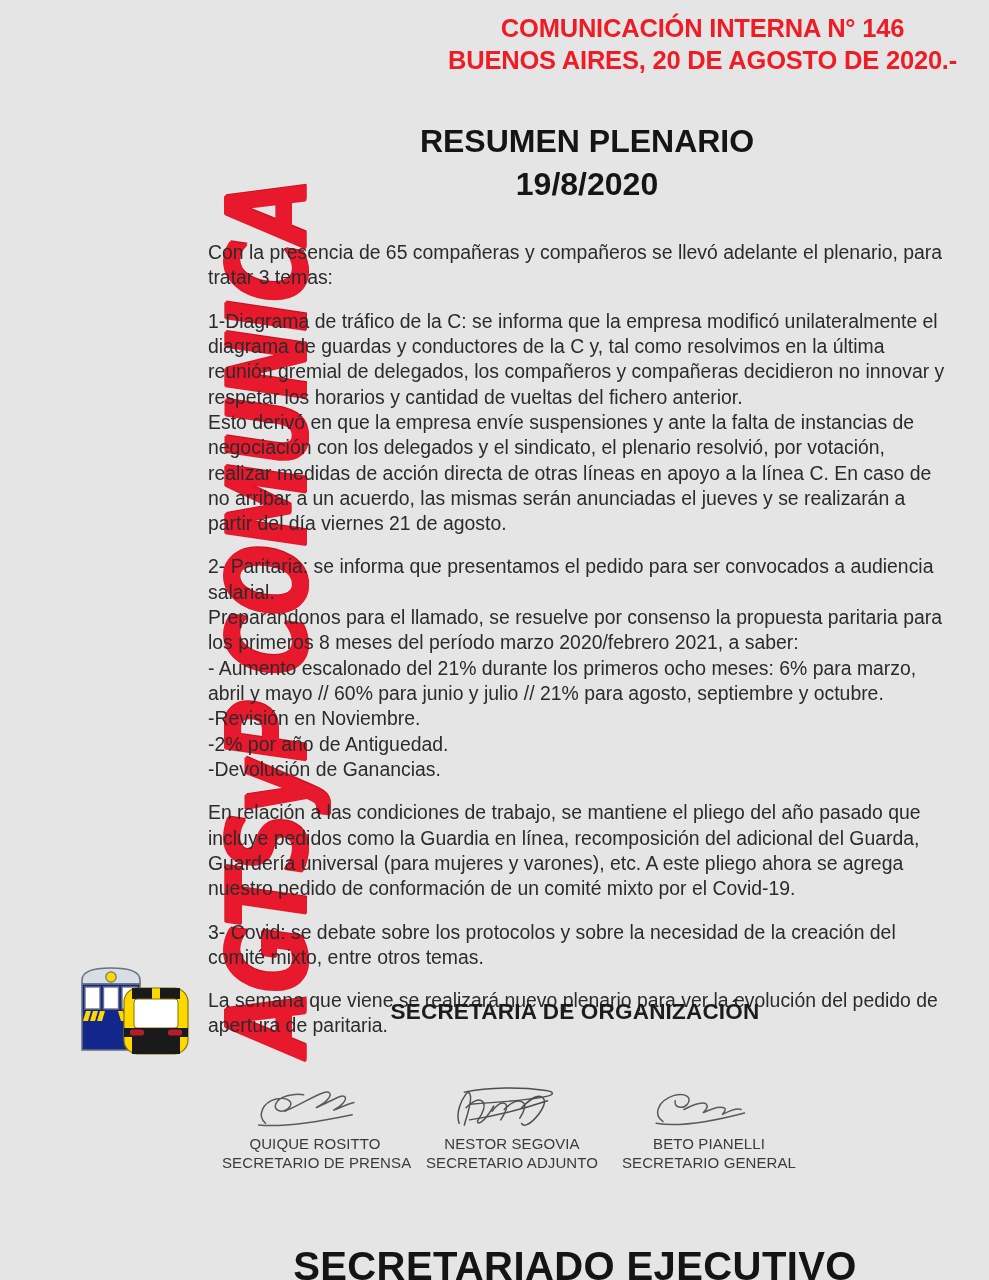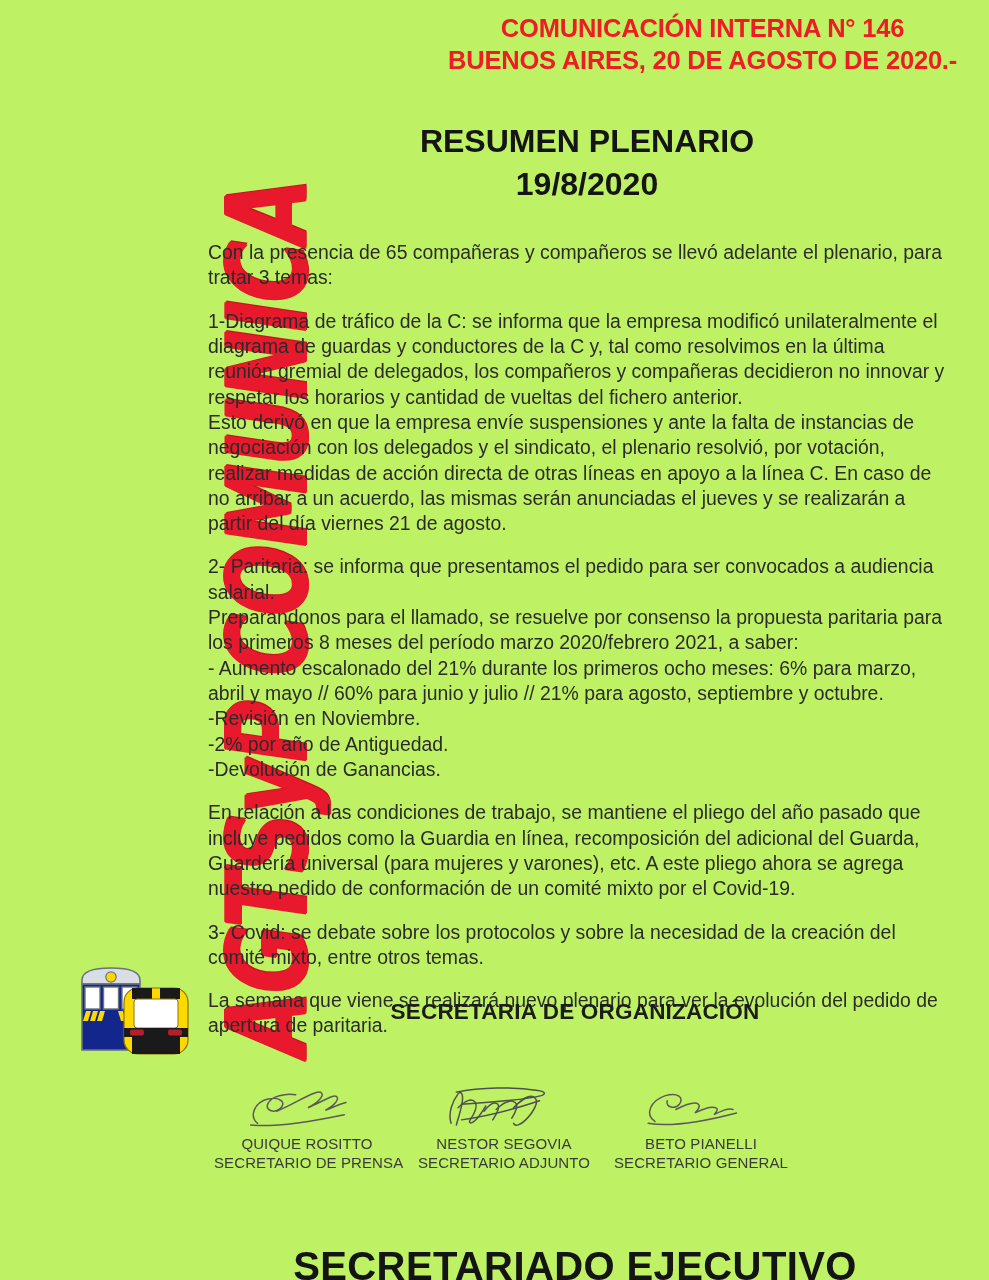--- a/index.html
+++ b/index.html
@@ -10,21 +10,21 @@
   }
   body {
     font-family: "Liberation Sans", sans-serif;
     color: #231f20;
   }
   #page {
     position: relative;
     width: 989px;
     height: 1280px;
     margin: 0 auto;
-    background: #bef264;
+    background: #e5e5e5;
     overflow: hidden;
   }
 
   
   .doc-header {
     position: absolute;
     top: 12px;
     left: 430px;
     width: 545px;
     text-align: center;
@@ -115,21 +115,21 @@
     text-align: center;
     font-size: 22.5px;
     font-weight: bold;
     color: #1c1c1c;
     letter-spacing: 0.2px;
   }
 
   
   .signature-row {
     position: absolute;
-    left: 214px;
+    left: 222px;
     top: 1070px;
     width: 580px;
     display: flex;
     justify-content: space-between;
     align-items: flex-start;
   }
   .signer {
     width: 186px;
     text-align: center;
   }

